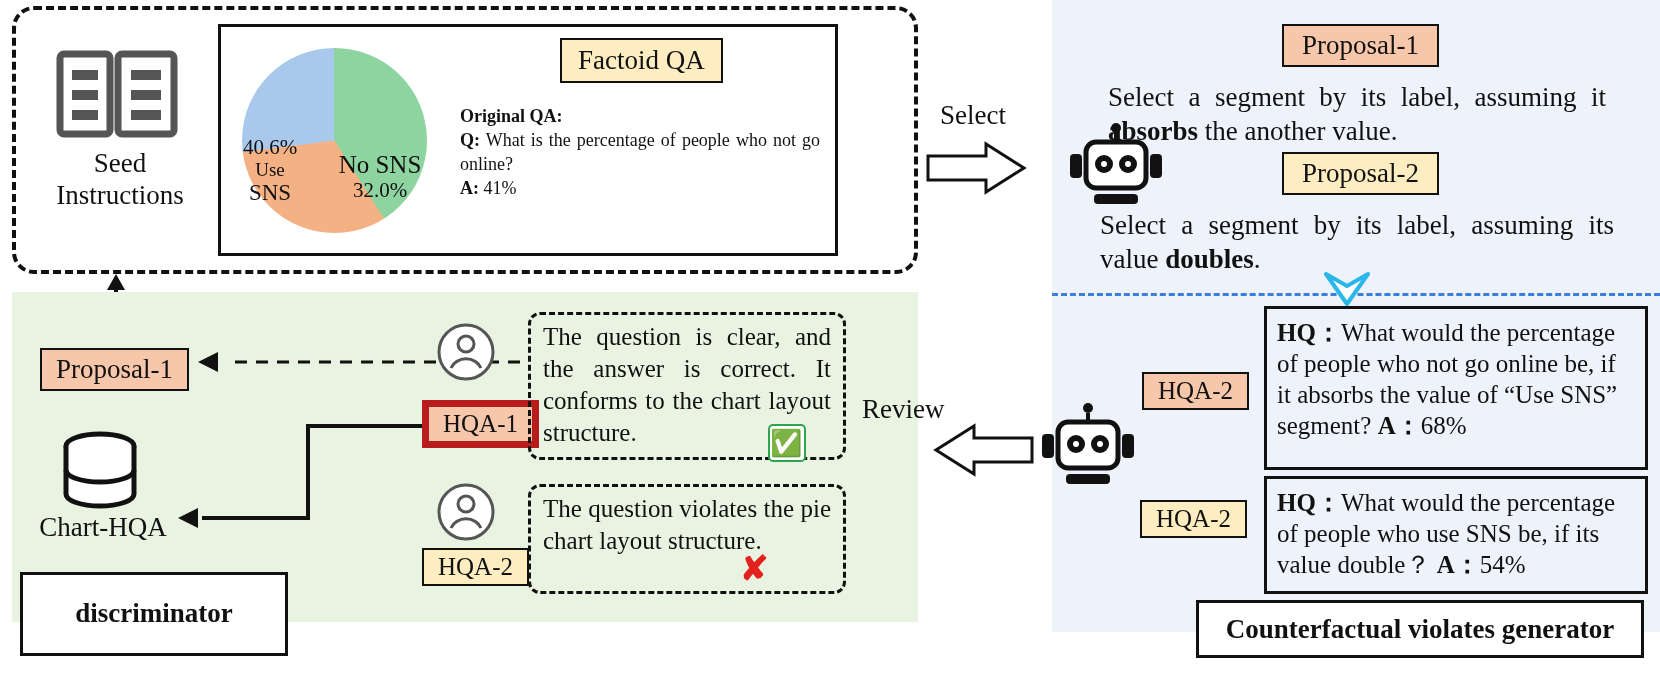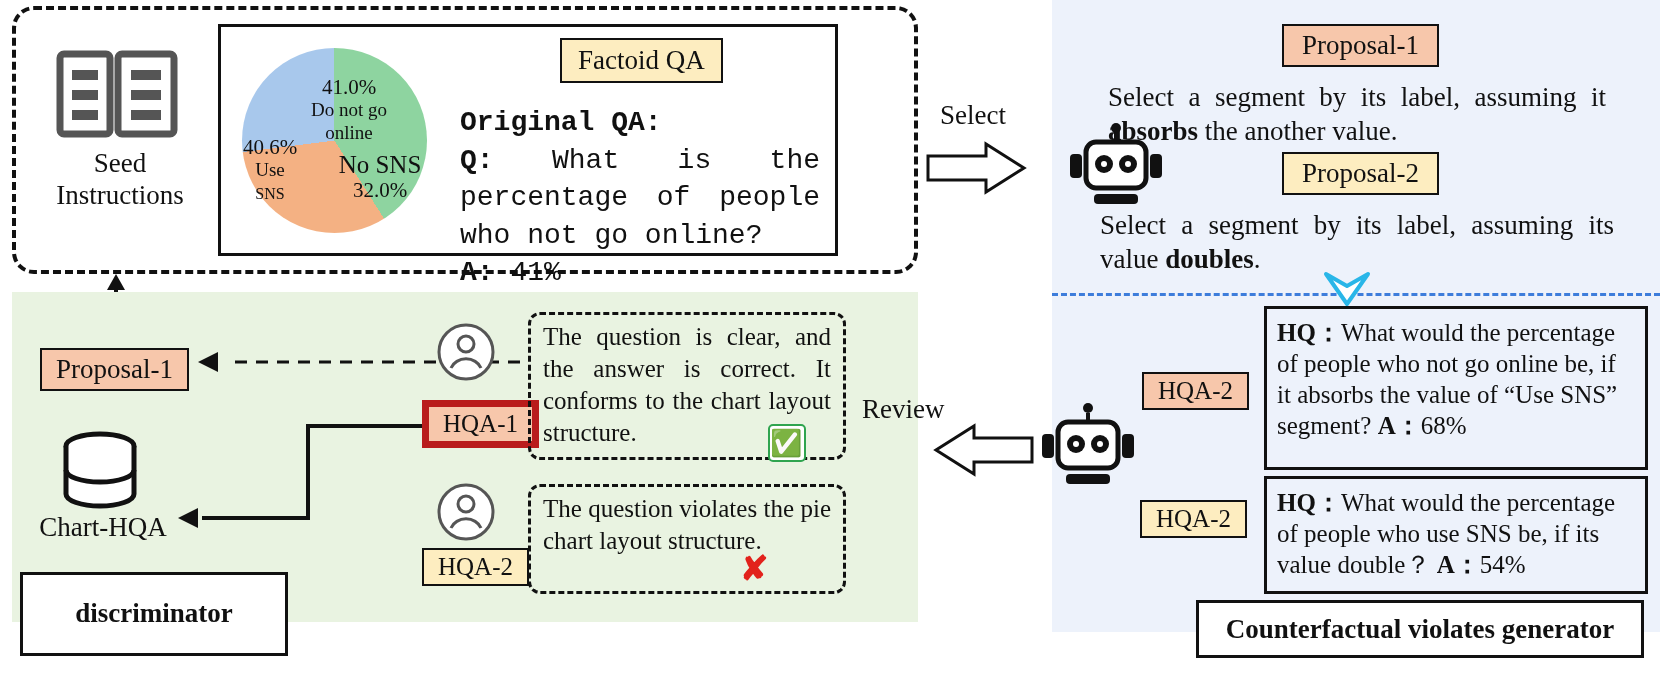--- a/index.html
+++ b/index.html
@@ -60,21 +60,21 @@
     color: #111;
     text-align: center;
     line-height: 1.06;
   }
   #lab-donot { left: 56px; top: 46px; width: 122px; }
   #lab-use   { left: -4px; top: 106px; width: 84px; }
   #lab-nosns { left: 100px; top: 122px; width: 96px; }
 
   #orig-qa {
     left: 460px; top: 104px; width: 360px;
-    font-size: 28px; color: #111; line-height: 1.34; font-family: Liberation Mono, monospace;
+    font-size: 18px; color: #111; line-height: 1.34;
   }
   #orig-qa .ttl { font-weight: bold; }
   #orig-qa .q { text-align: justify; }
   .bold { font-weight: bold; }
 
   
   #sample-label {
     left: 940px; top: 100px;
     font-size: 27px; color: #111;
   }
@@ -229,29 +229,24 @@
     <line x1="12" y1="76" x2="12" y2="14" stroke="#111" stroke-width="4"></line>
     <polygon points="12,0 3,16 21,16" fill="#111"></polygon>
   </svg>
 </div>
 
 <div class="abs" id="factoid-box"></div>
 <div class="abs" id="factoid-tag">Factoid QA</div>
 
 <div class="abs" id="pie-wrap">
   <div id="pie" style="background: conic-gradient(#8ed4a0 0deg 147.6deg, #f4b183 147.6deg 262.8deg, #a8c8ec 262.8deg 360deg);"></div>
-  <div class="pie-lab" id="lab-donot">
-    <span>41.0%</span><br>
-    <span style="font-size:19px">Do not go</span><br>
-    <span style="font-size:19px">online</span>
-  </div>
   <div class="pie-lab" id="lab-use">
     <span>40.6%</span><br>
     <span style="font-size:19px">Use</span><br>
-    <span style="font-size:16px">SNS</span>
+    <span style="font-size:23px">SNS</span>
   </div>
   <div class="pie-lab" id="lab-nosns">
     <span style="font-size:25px">No SNS</span><br>
     <span>32.0%</span>
   </div>
 </div>
 
 <div class="abs" id="orig-qa">
   <div class="ttl">Original QA:</div>
   <div class="q">

